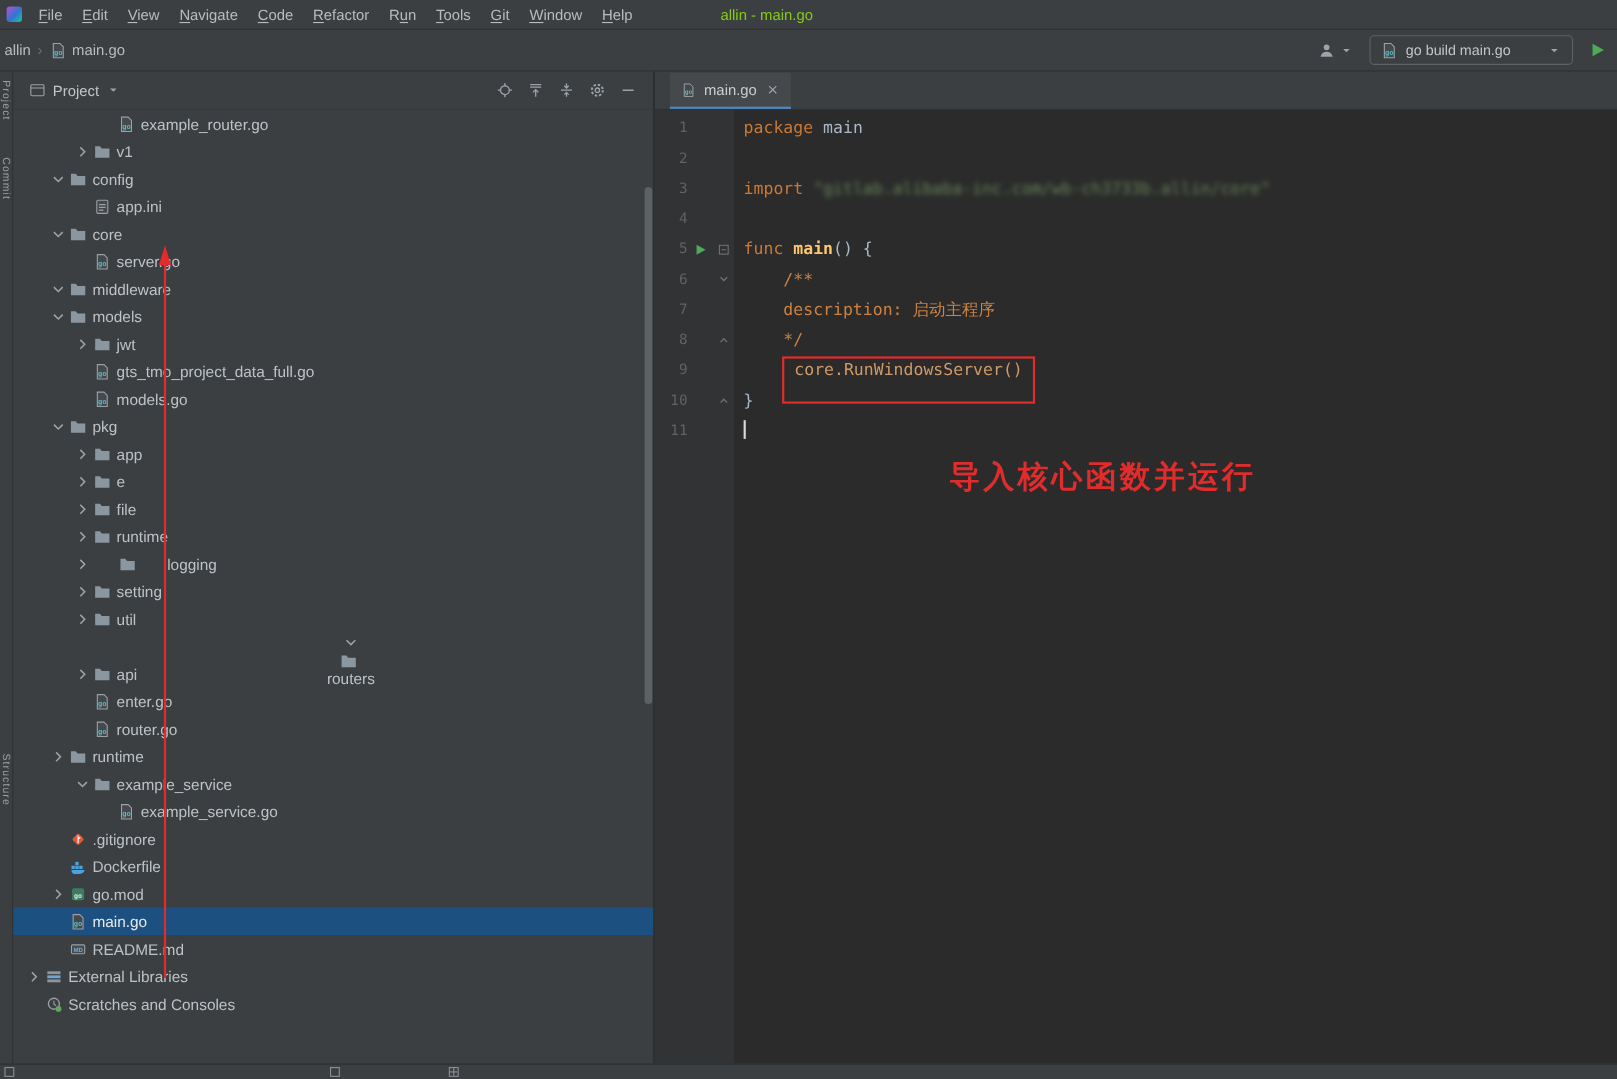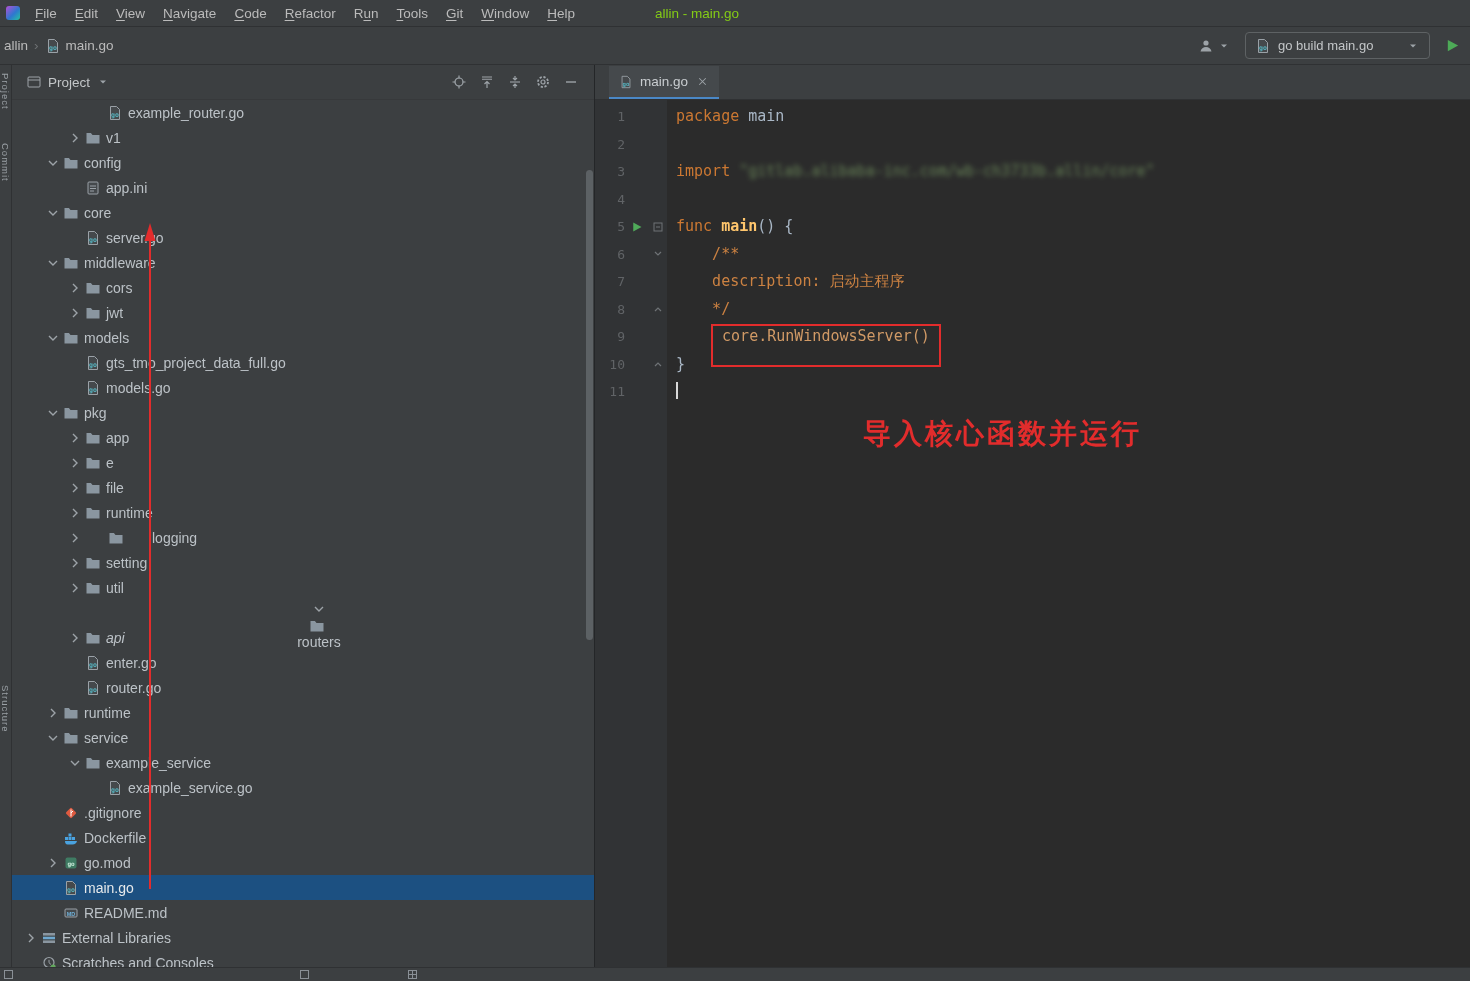--- a/index.html
+++ b/index.html
@@ -282,254 +282,228 @@
                 <path d="M4 6l4 4 4-4" fill="none" stroke="#9da3a8" stroke-width="1.4"></path>
               </svg>
             </span>
             <span class="tree-icon">
               <svg width="16" height="16" viewBox="0 0 16 16">
                 <path d="M1.5 3h4.4l1.6 2h7v8.5h-13z" fill="#8a96a0"></path>
               </svg>
             </span>
             <span class="tree-label">middleware</span>
           </div>
-          <div class="tree-row" style="padding-left: 54px;">
-            <span class="twisty">
-              <svg width="16" height="16" viewBox="0 0 16 16">
-                <path d="M6 4l4 4-4 4" fill="none" stroke="#9da3a8" stroke-width="1.4"></path>
-              </svg>
-            </span>
-            <span class="tree-icon">
-              <svg width="16" height="16" viewBox="0 0 16 16">
-                <path d="M1.5 3h4.4l1.6 2h7v8.5h-13z" fill="#8a96a0"></path>
-              </svg>
-            </span>
-            <span class="tree-label">cors</span>
+          <div class="tree-row" style="padding-left: 32px;">
+            <span class="twisty">
+              <svg width="16" height="16" viewBox="0 0 16 16">
+                <path d="M4 6l4 4 4-4" fill="none" stroke="#9da3a8" stroke-width="1.4"></path>
+              </svg>
+            </span>
+            <span class="tree-icon">
+              <svg width="16" height="16" viewBox="0 0 16 16">
+                <path d="M1.5 3h4.4l1.6 2h7v8.5h-13z" fill="#8a96a0"></path>
+              </svg>
+            </span>
+            <span class="tree-label">models</span>
           </div>
           <div class="tree-row" style="padding-left: 54px;">
             <span class="twisty">
               <svg width="16" height="16" viewBox="0 0 16 16">
                 <path d="M6 4l4 4-4 4" fill="none" stroke="#9da3a8" stroke-width="1.4"></path>
               </svg>
             </span>
             <span class="tree-icon">
               <svg width="16" height="16" viewBox="0 0 16 16">
                 <path d="M1.5 3h4.4l1.6 2h7v8.5h-13z" fill="#8a96a0"></path>
               </svg>
             </span>
             <span class="tree-label">jwt</span>
           </div>
+          <div class="tree-row" style="padding-left: 54px;">
+            <span class="twisty"></span>
+            <span class="tree-icon">
+              <svg width="16" height="16" viewBox="0 0 16 16">
+                <path d="M3.5 1.5h6l3 3v10h-9z" fill="#45494c" stroke="#9aa1a7"></path>
+                <text x="8" y="12" font-size="6.5" fill="#56b6c2" text-anchor="middle" font-weight="bold" font-family="monospace">go</text>
+              </svg>
+            </span>
+            <span class="tree-label">gts_tmo_project_data_full.go</span>
+          </div>
+          <div class="tree-row" style="padding-left: 54px;">
+            <span class="twisty"></span>
+            <span class="tree-icon">
+              <svg width="16" height="16" viewBox="0 0 16 16">
+                <path d="M3.5 1.5h6l3 3v10h-9z" fill="#45494c" stroke="#9aa1a7"></path>
+                <text x="8" y="12" font-size="6.5" fill="#56b6c2" text-anchor="middle" font-weight="bold" font-family="monospace">go</text>
+              </svg>
+            </span>
+            <span class="tree-label">models.go</span>
+          </div>
           <div class="tree-row" style="padding-left: 32px;">
             <span class="twisty">
               <svg width="16" height="16" viewBox="0 0 16 16">
                 <path d="M4 6l4 4 4-4" fill="none" stroke="#9da3a8" stroke-width="1.4"></path>
               </svg>
             </span>
             <span class="tree-icon">
               <svg width="16" height="16" viewBox="0 0 16 16">
                 <path d="M1.5 3h4.4l1.6 2h7v8.5h-13z" fill="#8a96a0"></path>
               </svg>
             </span>
-            <span class="tree-label">models</span>
-          </div>
-          <div class="tree-row" style="padding-left: 54px;">
-            <span class="twisty"></span>
-            <span class="tree-icon">
-              <svg width="16" height="16" viewBox="0 0 16 16">
-                <path d="M3.5 1.5h6l3 3v10h-9z" fill="#45494c" stroke="#9aa1a7"></path>
-                <text x="8" y="12" font-size="6.5" fill="#56b6c2" text-anchor="middle" font-weight="bold" font-family="monospace">go</text>
-              </svg>
-            </span>
-            <span class="tree-label">gts_tmo_project_data_full.go</span>
-          </div>
-          <div class="tree-row" style="padding-left: 54px;">
-            <span class="twisty"></span>
-            <span class="tree-icon">
-              <svg width="16" height="16" viewBox="0 0 16 16">
-                <path d="M3.5 1.5h6l3 3v10h-9z" fill="#45494c" stroke="#9aa1a7"></path>
-                <text x="8" y="12" font-size="6.5" fill="#56b6c2" text-anchor="middle" font-weight="bold" font-family="monospace">go</text>
-              </svg>
-            </span>
-            <span class="tree-label">models.go</span>
-          </div>
-          <div class="tree-row" style="padding-left: 32px;">
+            <span class="tree-label">pkg</span>
+          </div>
+          <div class="tree-row" style="padding-left: 54px;">
+            <span class="twisty">
+              <svg width="16" height="16" viewBox="0 0 16 16">
+                <path d="M6 4l4 4-4 4" fill="none" stroke="#9da3a8" stroke-width="1.4"></path>
+              </svg>
+            </span>
+            <span class="tree-icon">
+              <svg width="16" height="16" viewBox="0 0 16 16">
+                <path d="M1.5 3h4.4l1.6 2h7v8.5h-13z" fill="#8a96a0"></path>
+              </svg>
+            </span>
+            <span class="tree-label">app</span>
+          </div>
+          <div class="tree-row" style="padding-left: 54px;">
+            <span class="twisty">
+              <svg width="16" height="16" viewBox="0 0 16 16">
+                <path d="M6 4l4 4-4 4" fill="none" stroke="#9da3a8" stroke-width="1.4"></path>
+              </svg>
+            </span>
+            <span class="tree-icon">
+              <svg width="16" height="16" viewBox="0 0 16 16">
+                <path d="M1.5 3h4.4l1.6 2h7v8.5h-13z" fill="#8a96a0"></path>
+              </svg>
+            </span>
+            <span class="tree-label">e</span>
+          </div>
+          <div class="tree-row" style="padding-left: 54px;">
+            <span class="twisty">
+              <svg width="16" height="16" viewBox="0 0 16 16">
+                <path d="M6 4l4 4-4 4" fill="none" stroke="#9da3a8" stroke-width="1.4"></path>
+              </svg>
+            </span>
+            <span class="tree-icon">
+              <svg width="16" height="16" viewBox="0 0 16 16">
+                <path d="M1.5 3h4.4l1.6 2h7v8.5h-13z" fill="#8a96a0"></path>
+              </svg>
+            </span>
+            <span class="tree-label">file</span>
+          </div>
+          <div class="tree-row" style="padding-left: 54px;">
+            <span class="twisty">
+              <svg width="16" height="16" viewBox="0 0 16 16">
+                <path d="M6 4l4 4-4 4" fill="none" stroke="#9da3a8" stroke-width="1.4"></path>
+              </svg>
+            </span>
+            <span class="tree-icon">
+              <svg width="16" height="16" viewBox="0 0 16 16">
+                <path d="M1.5 3h4.4l1.6 2h7v8.5h-13z" fill="#8a96a0"></path>
+              </svg>
+            </span>
+            <span class="tree-label">runtime</span>
+          </div>
+          <div class="tree-row" style="padding-left: 54px; gap: 23px;">
+            <span class="twisty">
+              <svg width="16" height="16" viewBox="0 0 16 16">
+                <path d="M6 4l4 4-4 4" fill="none" stroke="#9da3a8" stroke-width="1.4"></path>
+              </svg>
+            </span>
+            <span class="tree-icon">
+              <svg width="16" height="16" viewBox="0 0 16 16">
+                <path d="M1.5 3h4.4l1.6 2h7v8.5h-13z" fill="#8a96a0"></path>
+              </svg>
+            </span>
+            <span class="tree-label">logging</span>
+          </div>
+          <div class="tree-row" style="padding-left: 54px;">
+            <span class="twisty">
+              <svg width="16" height="16" viewBox="0 0 16 16">
+                <path d="M6 4l4 4-4 4" fill="none" stroke="#9da3a8" stroke-width="1.4"></path>
+              </svg>
+            </span>
+            <span class="tree-icon">
+              <svg width="16" height="16" viewBox="0 0 16 16">
+                <path d="M1.5 3h4.4l1.6 2h7v8.5h-13z" fill="#8a96a0"></path>
+              </svg>
+            </span>
+            <span class="tree-label">setting</span>
+          </div>
+          <div class="tree-row" style="padding-left: 54px;">
+            <span class="twisty">
+              <svg width="16" height="16" viewBox="0 0 16 16">
+                <path d="M6 4l4 4-4 4" fill="none" stroke="#9da3a8" stroke-width="1.4"></path>
+              </svg>
+            </span>
+            <span class="tree-icon">
+              <svg width="16" height="16" viewBox="0 0 16 16">
+                <path d="M1.5 3h4.4l1.6 2h7v8.5h-13z" fill="#8a96a0"></path>
+              </svg>
+            </span>
+            <span class="tree-label">util</span>
+          </div>
+          <div class="tree-row" style="padding-left: 32px; flex-direction: column;">
             <span class="twisty">
               <svg width="16" height="16" viewBox="0 0 16 16">
                 <path d="M4 6l4 4 4-4" fill="none" stroke="#9da3a8" stroke-width="1.4"></path>
               </svg>
             </span>
             <span class="tree-icon">
               <svg width="16" height="16" viewBox="0 0 16 16">
                 <path d="M1.5 3h4.4l1.6 2h7v8.5h-13z" fill="#8a96a0"></path>
               </svg>
             </span>
-            <span class="tree-label">pkg</span>
-          </div>
-          <div class="tree-row" style="padding-left: 54px;">
-            <span class="twisty">
-              <svg width="16" height="16" viewBox="0 0 16 16">
-                <path d="M6 4l4 4-4 4" fill="none" stroke="#9da3a8" stroke-width="1.4"></path>
-              </svg>
-            </span>
-            <span class="tree-icon">
-              <svg width="16" height="16" viewBox="0 0 16 16">
-                <path d="M1.5 3h4.4l1.6 2h7v8.5h-13z" fill="#8a96a0"></path>
-              </svg>
-            </span>
-            <span class="tree-label">app</span>
-          </div>
-          <div class="tree-row" style="padding-left: 54px;">
-            <span class="twisty">
-              <svg width="16" height="16" viewBox="0 0 16 16">
-                <path d="M6 4l4 4-4 4" fill="none" stroke="#9da3a8" stroke-width="1.4"></path>
-              </svg>
-            </span>
-            <span class="tree-icon">
-              <svg width="16" height="16" viewBox="0 0 16 16">
-                <path d="M1.5 3h4.4l1.6 2h7v8.5h-13z" fill="#8a96a0"></path>
-              </svg>
-            </span>
-            <span class="tree-label">e</span>
-          </div>
-          <div class="tree-row" style="padding-left: 54px;">
-            <span class="twisty">
-              <svg width="16" height="16" viewBox="0 0 16 16">
-                <path d="M6 4l4 4-4 4" fill="none" stroke="#9da3a8" stroke-width="1.4"></path>
-              </svg>
-            </span>
-            <span class="tree-icon">
-              <svg width="16" height="16" viewBox="0 0 16 16">
-                <path d="M1.5 3h4.4l1.6 2h7v8.5h-13z" fill="#8a96a0"></path>
-              </svg>
-            </span>
-            <span class="tree-label">file</span>
-          </div>
-          <div class="tree-row" style="padding-left: 54px;">
+            <span class="tree-label">routers</span>
+          </div>
+          <div class="tree-row" style="padding-left: 54px;">
+            <span class="twisty">
+              <svg width="16" height="16" viewBox="0 0 16 16">
+                <path d="M6 4l4 4-4 4" fill="none" stroke="#9da3a8" stroke-width="1.4"></path>
+              </svg>
+            </span>
+            <span class="tree-icon">
+              <svg width="16" height="16" viewBox="0 0 16 16">
+                <path d="M1.5 3h4.4l1.6 2h7v8.5h-13z" fill="#8a96a0"></path>
+              </svg>
+            </span>
+            <span class="tree-label">api</span>
+          </div>
+          <div class="tree-row" style="padding-left: 54px;">
+            <span class="twisty"></span>
+            <span class="tree-icon">
+              <svg width="16" height="16" viewBox="0 0 16 16">
+                <path d="M3.5 1.5h6l3 3v10h-9z" fill="#45494c" stroke="#9aa1a7"></path>
+                <text x="8" y="12" font-size="6.5" fill="#56b6c2" text-anchor="middle" font-weight="bold" font-family="monospace">go</text>
+              </svg>
+            </span>
+            <span class="tree-label">enter.go</span>
+          </div>
+          <div class="tree-row" style="padding-left: 54px;">
+            <span class="twisty"></span>
+            <span class="tree-icon">
+              <svg width="16" height="16" viewBox="0 0 16 16">
+                <path d="M3.5 1.5h6l3 3v10h-9z" fill="#45494c" stroke="#9aa1a7"></path>
+                <text x="8" y="12" font-size="6.5" fill="#56b6c2" text-anchor="middle" font-weight="bold" font-family="monospace">go</text>
+              </svg>
+            </span>
+            <span class="tree-label">router.go</span>
+          </div>
+          <div class="tree-row" style="padding-left: 32px;">
             <span class="twisty">
               <svg width="16" height="16" viewBox="0 0 16 16">
                 <path d="M6 4l4 4-4 4" fill="none" stroke="#9da3a8" stroke-width="1.4"></path>
               </svg>
             </span>
             <span class="tree-icon">
               <svg width="16" height="16" viewBox="0 0 16 16">
                 <path d="M1.5 3h4.4l1.6 2h7v8.5h-13z" fill="#8a96a0"></path>
               </svg>
             </span>
             <span class="tree-label">runtime</span>
-          </div>
-          <div class="tree-row" style="padding-left: 54px; gap: 23px;">
-            <span class="twisty">
-              <svg width="16" height="16" viewBox="0 0 16 16">
-                <path d="M6 4l4 4-4 4" fill="none" stroke="#9da3a8" stroke-width="1.4"></path>
-              </svg>
-            </span>
-            <span class="tree-icon">
-              <svg width="16" height="16" viewBox="0 0 16 16">
-                <path d="M1.5 3h4.4l1.6 2h7v8.5h-13z" fill="#8a96a0"></path>
-              </svg>
-            </span>
-            <span class="tree-label">logging</span>
-          </div>
-          <div class="tree-row" style="padding-left: 54px;">
-            <span class="twisty">
-              <svg width="16" height="16" viewBox="0 0 16 16">
-                <path d="M6 4l4 4-4 4" fill="none" stroke="#9da3a8" stroke-width="1.4"></path>
-              </svg>
-            </span>
-            <span class="tree-icon">
-              <svg width="16" height="16" viewBox="0 0 16 16">
-                <path d="M1.5 3h4.4l1.6 2h7v8.5h-13z" fill="#8a96a0"></path>
-              </svg>
-            </span>
-            <span class="tree-label">setting</span>
-          </div>
-          <div class="tree-row" style="padding-left: 54px;">
-            <span class="twisty">
-              <svg width="16" height="16" viewBox="0 0 16 16">
-                <path d="M6 4l4 4-4 4" fill="none" stroke="#9da3a8" stroke-width="1.4"></path>
-              </svg>
-            </span>
-            <span class="tree-icon">
-              <svg width="16" height="16" viewBox="0 0 16 16">
-                <path d="M1.5 3h4.4l1.6 2h7v8.5h-13z" fill="#8a96a0"></path>
-              </svg>
-            </span>
-            <span class="tree-label">util</span>
-          </div>
-          <div class="tree-row" style="padding-left: 32px; flex-direction: column;">
-            <span class="twisty">
-              <svg width="16" height="16" viewBox="0 0 16 16">
-                <path d="M4 6l4 4 4-4" fill="none" stroke="#9da3a8" stroke-width="1.4"></path>
-              </svg>
-            </span>
-            <span class="tree-icon">
-              <svg width="16" height="16" viewBox="0 0 16 16">
-                <path d="M1.5 3h4.4l1.6 2h7v8.5h-13z" fill="#8a96a0"></path>
-              </svg>
-            </span>
-            <span class="tree-label">routers</span>
-          </div>
-          <div class="tree-row" style="padding-left: 54px; font-style: italic;">
-            <span class="twisty">
-              <svg width="16" height="16" viewBox="0 0 16 16">
-                <path d="M6 4l4 4-4 4" fill="none" stroke="#9da3a8" stroke-width="1.4"></path>
-              </svg>
-            </span>
-            <span class="tree-icon">
-              <svg width="16" height="16" viewBox="0 0 16 16">
-                <path d="M1.5 3h4.4l1.6 2h7v8.5h-13z" fill="#8a96a0"></path>
-              </svg>
-            </span>
-            <span class="tree-label">api</span>
-          </div>
-          <div class="tree-row" style="padding-left: 54px;">
-            <span class="twisty"></span>
-            <span class="tree-icon">
-              <svg width="16" height="16" viewBox="0 0 16 16">
-                <path d="M3.5 1.5h6l3 3v10h-9z" fill="#45494c" stroke="#9aa1a7"></path>
-                <text x="8" y="12" font-size="6.5" fill="#56b6c2" text-anchor="middle" font-weight="bold" font-family="monospace">go</text>
-              </svg>
-            </span>
-            <span class="tree-label">enter.go</span>
-          </div>
-          <div class="tree-row" style="padding-left: 54px;">
-            <span class="twisty"></span>
-            <span class="tree-icon">
-              <svg width="16" height="16" viewBox="0 0 16 16">
-                <path d="M3.5 1.5h6l3 3v10h-9z" fill="#45494c" stroke="#9aa1a7"></path>
-                <text x="8" y="12" font-size="6.5" fill="#56b6c2" text-anchor="middle" font-weight="bold" font-family="monospace">go</text>
-              </svg>
-            </span>
-            <span class="tree-label">router.go</span>
-          </div>
-          <div class="tree-row" style="padding-left: 32px;">
-            <span class="twisty">
-              <svg width="16" height="16" viewBox="0 0 16 16">
-                <path d="M6 4l4 4-4 4" fill="none" stroke="#9da3a8" stroke-width="1.4"></path>
-              </svg>
-            </span>
-            <span class="tree-icon">
-              <svg width="16" height="16" viewBox="0 0 16 16">
-                <path d="M1.5 3h4.4l1.6 2h7v8.5h-13z" fill="#8a96a0"></path>
-              </svg>
-            </span>
-            <span class="tree-label">runtime</span>
-          </div>
-          <div class="tree-row" style="padding-left: 32px;">
-            <span class="twisty">
-              <svg width="16" height="16" viewBox="0 0 16 16">
-                <path d="M4 6l4 4 4-4" fill="none" stroke="#9da3a8" stroke-width="1.4"></path>
-              </svg>
-            </span>
-            <span class="tree-icon">
-              <svg width="16" height="16" viewBox="0 0 16 16">
-                <path d="M1.5 3h4.4l1.6 2h7v8.5h-13z" fill="#8a96a0"></path>
-              </svg>
-            </span>
-            <span class="tree-label">service</span>
           </div>
           <div class="tree-row" style="padding-left: 54px;">
             <span class="twisty">
               <svg width="16" height="16" viewBox="0 0 16 16">
                 <path d="M4 6l4 4 4-4" fill="none" stroke="#9da3a8" stroke-width="1.4"></path>
               </svg>
             </span>
             <span class="tree-icon">
               <svg width="16" height="16" viewBox="0 0 16 16">
                 <path d="M1.5 3h4.4l1.6 2h7v8.5h-13z" fill="#8a96a0"></path>

